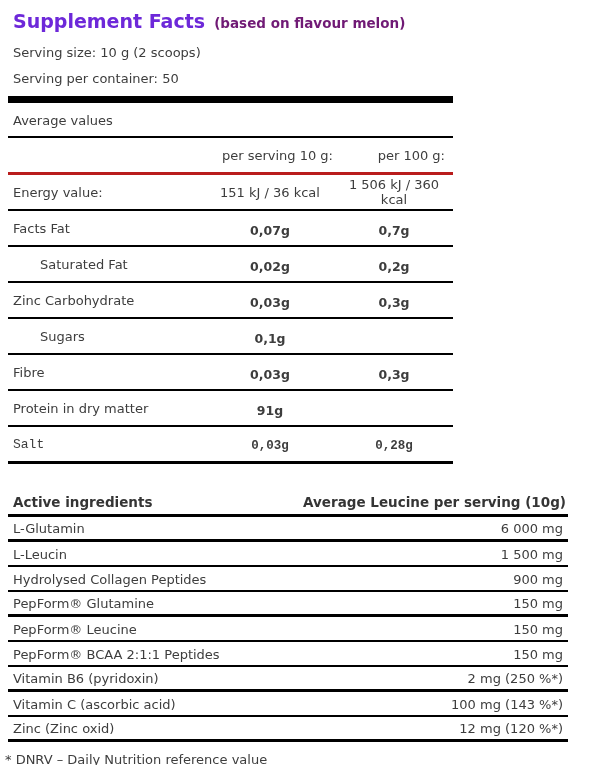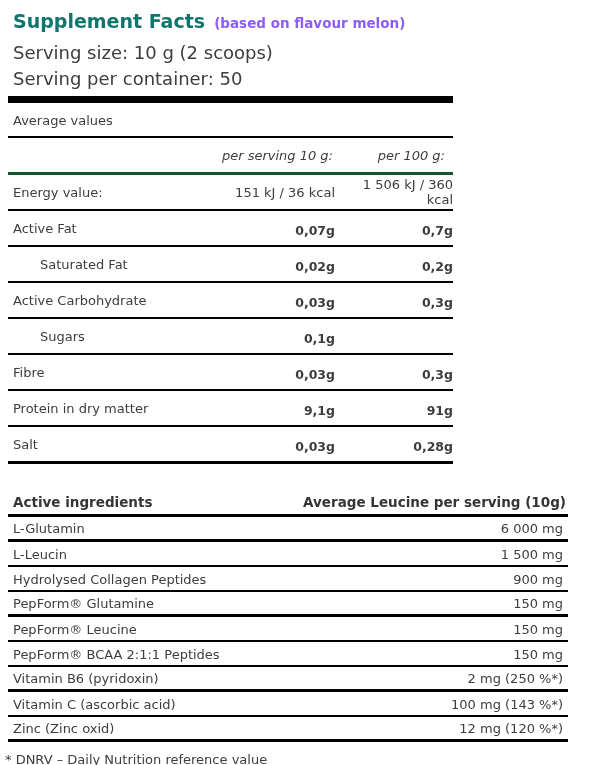--- a/index.html
+++ b/index.html
@@ -7,37 +7,37 @@
     width:605px; height:765px;
     background:#ffffff;
     font-family:"DejaVu Sans", "Liberation Sans", sans-serif;
     color:#3d3d3d;
     overflow:hidden;
   }
   .page { padding-top:9px; }
 
   
   .title-row { margin-left:13px; line-height:24px; }
-  .title { font-size:19px; font-weight:bold; color:#0f766e; }
-  .subtitle { font-size:13.5px; font-weight:bold; color:#8b5cf6; margin-left:4px; }
-  .serving { margin-left:13px; font-size:18px; line-height:16px; margin-top:10px; }
+  .title { font-size:19px; font-weight:bold; color:#6d28d9; }
+  .subtitle { font-size:13.5px; font-weight:bold; color:#701a75; margin-left:4px; }
+  .serving { margin-left:13px; font-size:13px; line-height:16px; margin-top:10px; }
 
   
   .nt { width:445px; margin:9px 0 0 8px; font-size:13px; }
   .nt-topbar { height:7px; background:#000; }
   .nt-avg { padding:10px 0 8px 5px; border-bottom:2px solid #000; }
   .nt-head, .nt-row { display:grid; grid-template-columns:197px 130px 118px; align-items:center; }
-  .nt-head { height:34px; border-bottom:3px solid #14532d;font-style:italic; }
+  .nt-head { height:34px; border-bottom:3px solid #b91c1c; }
   .nt-head .c2 { text-align:right; padding-right:2px; }
   .nt-head .c3 { text-align:right; padding-right:8px; }
   .nt-row { height:34px; border-bottom:2px solid #000; }
-  #nt-rows .nt-row:last-child { border-bottom-width:3px; }
+  #nt-rows .nt-row:last-child { border-bottom-width:3px;font-family:Liberation Mono, monospace; }
   .nt-label { padding-left:5px; }
   .nt-label.indent { padding-left:32px; }
-  .nt-val { text-align:right; font-weight:bold; font-size:12.5px; padding-top:4px; }
+  .nt-val { text-align:center; font-weight:bold; font-size:12.5px; padding-top:4px; }
   .nt-row.plainvals .nt-val { font-weight:normal; font-size:13px; padding-top:0; }
 
   
   .ing { width:560px; margin:30px 0 0 8px; font-size:13px; }
   .ing-head {
     display:flex; justify-content:space-between; align-items:flex-end;
     padding:0 2px 4px 5px; border-bottom:3px solid #000;
     font-weight:bold; font-size:13.5px; color:#353535;
   }
   .ing-row {
@@ -70,46 +70,45 @@
       <div class="c2">per serving 10 g:</div>
       <div class="c3">per 100 g:</div>
     </div>
     <div id="nt-rows">
         <div class="nt-row plainvals">
     <div class="c1 nt-label">Energy value:</div>
     <div class="c2 nt-val">151 kJ / 36 kcal</div>
     <div class="c3 nt-val">1 506 kJ / 360 kcal</div>
   </div>
         <div class="nt-row">
-    <div class="c1 nt-label">Active Fat</div>
+    <div class="c1 nt-label">Facts Fat</div>
     <div class="c2 nt-val">0,07g</div>
     <div class="c3 nt-val">0,7g</div>
   </div>
         <div class="nt-row">
     <div class="c1 nt-label indent">Saturated Fat</div>
     <div class="c2 nt-val">0,02g</div>
     <div class="c3 nt-val">0,2g</div>
   </div>
         <div class="nt-row">
-    <div class="c1 nt-label">Active Carbohydrate</div>
+    <div class="c1 nt-label">Zinc Carbohydrate</div>
     <div class="c2 nt-val">0,03g</div>
     <div class="c3 nt-val">0,3g</div>
   </div>
         <div class="nt-row">
     <div class="c1 nt-label indent">Sugars</div>
     <div class="c3 nt-val">0,1g</div>
   </div>
         <div class="nt-row">
     <div class="c1 nt-label">Fibre</div>
     <div class="c2 nt-val">0,03g</div>
     <div class="c3 nt-val">0,3g</div>
   </div>
         <div class="nt-row">
     <div class="c1 nt-label">Protein in dry matter</div>
-    <div class="c2 nt-val">9,1g</div>
     <div class="c3 nt-val">91g</div>
   </div>
         <div class="nt-row">
     <div class="c1 nt-label">Salt</div>
     <div class="c2 nt-val">0,03g</div>
     <div class="c3 nt-val">0,28g</div>
   </div>
       </div>
   </div>
 

